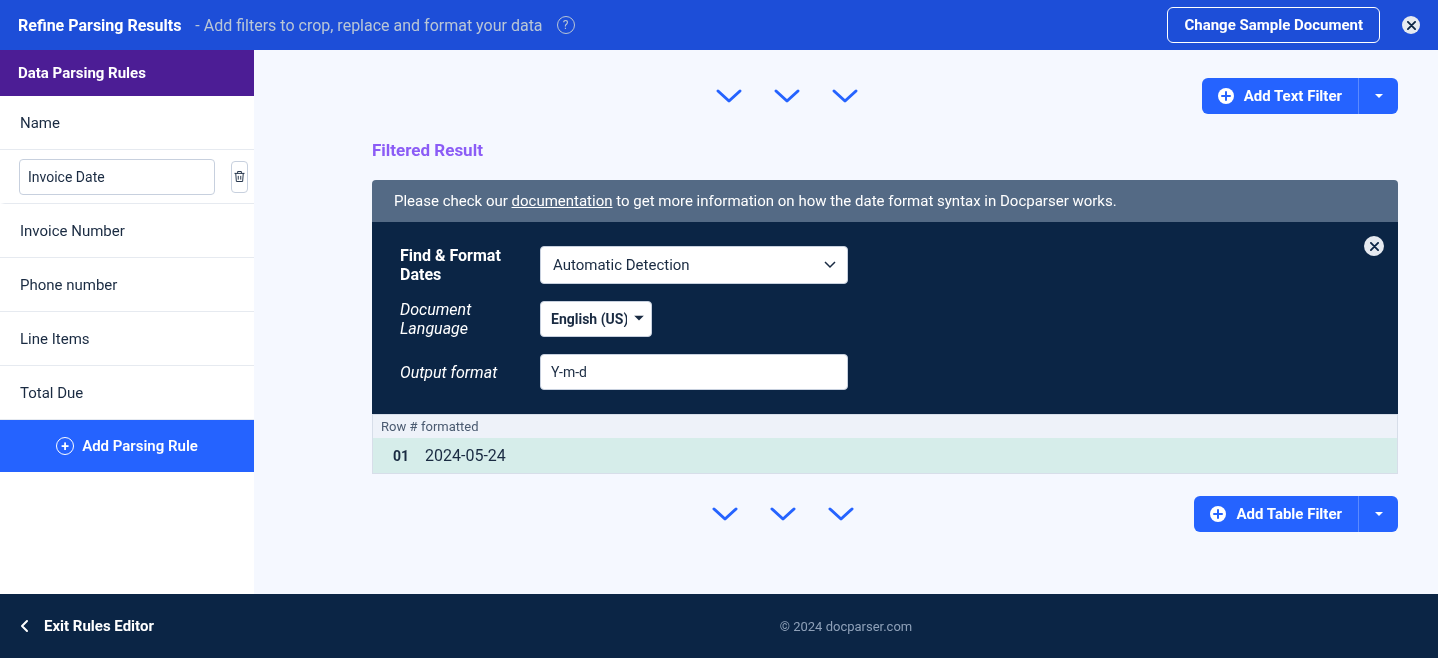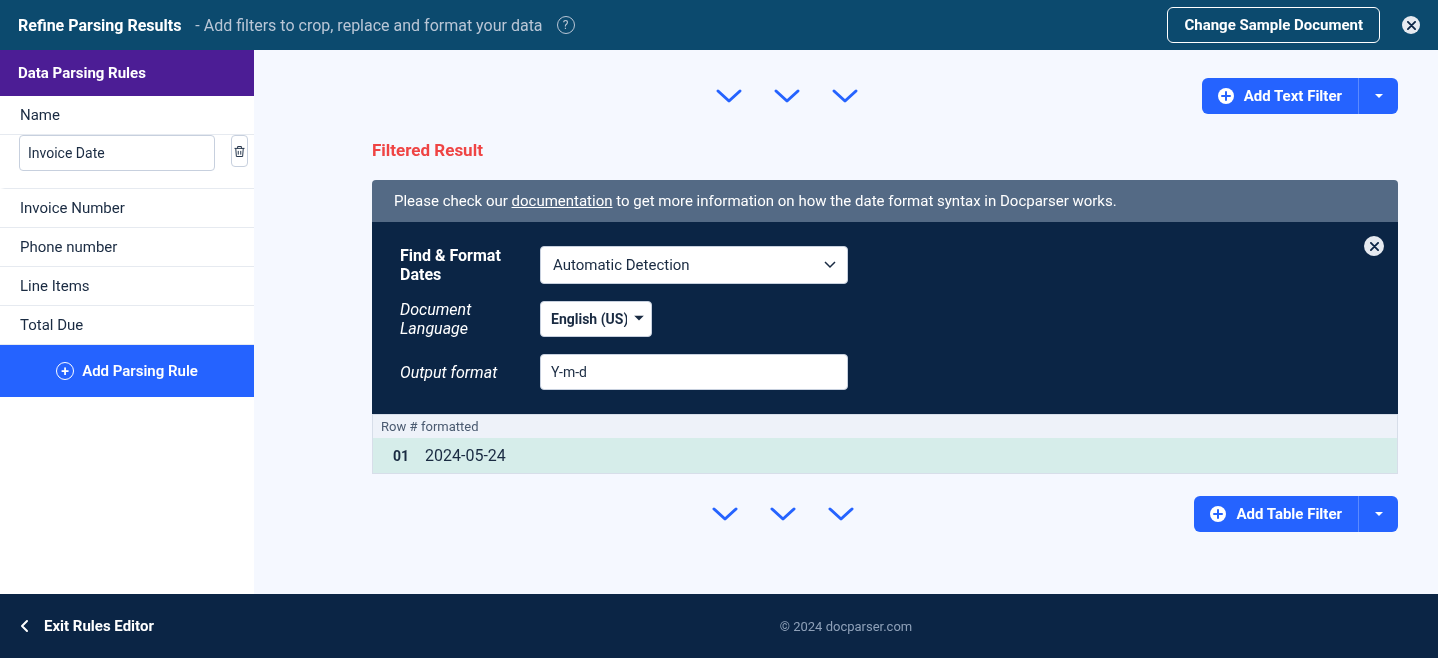--- a/index.html
+++ b/index.html
@@ -1,39 +1,39 @@
 <!DOCTYPE html>
 <html><head>
   <meta charset="utf-8">
   <style>
     * { margin: 0; padding: 0; box-sizing: border-box; font-family: -apple-system, BlinkMacSystemFont, "Segoe UI", Roboto, sans-serif; }
     html, body { width: 1438px; height: 658px; overflow: hidden; background: #f5f8ff; }
     .root { display: flex; flex-direction: column; height: 100%; }
 
     
-    .topbar { height: 50px; background: #0c4a6e; color: #fff; display: flex; align-items: center; padding: 0 18px; gap: 10px; }
+    .topbar { height: 50px; background: #1d4ed8; color: #fff; display: flex; align-items: center; padding: 0 18px; gap: 10px; }
     .topbar-title { font-size: 16px; font-weight: 700; }
     .topbar-sub { font-size: 16px; color: #b9c6d6; margin-left: 4px; font-weight: 400; }
     .help-icon { display: inline-flex; align-items: center; justify-content: center; width: 18px; height: 18px; border: 1.5px solid #b9c6d6; border-radius: 50%; font-size: 12px; color: #b9c6d6; margin-left: 4px; line-height: 1; }
     .topbar-spacer { flex: 1; }
     .change-doc-btn { background: transparent; border: 1.5px solid #fff; color: #fff; font-weight: 700; padding: 8px 16px; border-radius: 6px; font-size: 15px; cursor: pointer; }
     .close-circle { margin-left: 12px; width: 18px; height: 18px; background: #e6eaf0; border-radius: 50%; display: inline-flex; align-items: center; justify-content: center; cursor: pointer; }
     .close-circle svg { width: 9px; height: 9px; }
 
     
     .bodyrow { flex: 1; display: flex; min-height: 0; }
 
     
     .sidebar { width: 254px; background: #ffffff; display: flex; flex-direction: column; position: relative; }
     .sidebar-header { height: 46px; background: #4c1d95; color: #fff; display: flex; align-items: center; padding: 0 18px; font-weight: 700; font-size: 15px; }
     .collapse-handle { position: absolute; top: 50px; right: -16px; width: 16px; height: 44px; background: #0b2545; display: flex; align-items: center; justify-content: center; cursor: pointer; }
     .collapse-handle svg { width: 8px; height: 10px; fill: #e6eaf0; }
     .rules-list { display: flex; flex-direction: column; }
-    .rule-item { height: 39px; border-bottom: 1px solid #e6eaf0; display: flex; align-items: center; padding: 0 20px; font-size: 15px; color: #1a2b42; cursor: pointer; }
-    .rule-item-active { height: 54px; border-bottom: 1px solid #e6eaf0; display: flex; align-items: flex-start; padding: 0 14px; gap: 16px; background: #fff; border-left: 5px solid #fff; }
+    .rule-item { height: 54px; border-bottom: 1px solid #e6eaf0; display: flex; align-items: center; padding: 0 20px; font-size: 15px; color: #1a2b42; cursor: pointer; }
+    .rule-item-active { height: 54px; border-bottom: 1px solid #e6eaf0; display: flex; align-items: center; padding: 0 14px; gap: 16px; background: #fff; border-left: 5px solid #fff; }
     .rule-item-active input { flex: 1; height: 36px; border: 1px solid #c7d0de; border-radius: 4px; padding: 0 8px; font-size: 14px; color: #1a2b42; outline: none; }
     .iconbtn-outline { width: 32px; height: 32px; border: 1px solid #c7d0de; border-radius: 4px; display: inline-flex; align-items: center; justify-content: center; background: #fff; cursor: pointer; }
     .iconbtn-outline svg { width: 15px; height: 15px; stroke: #1a2b42; fill: none; stroke-width: 1.5; }
     .add-rule-btn { height: 52px; background: #2563ff; color: #fff; display: flex; align-items: center; justify-content: center; gap: 8px; font-weight: 600; font-size: 15px; cursor: pointer; }
     .add-rule-btn .plus-circle { width: 18px; height: 18px; border: 1.5px solid #fff; border-radius: 50%; display: inline-flex; align-items: center; justify-content: center; font-size: 14px; line-height: 1; }
 
     
     .main { flex: 1; background: #f5f8ff; overflow: auto; padding: 28px 40px 40px 118px; position: relative; }
     .main::-webkit-scrollbar { width: 12px; }
     .main::-webkit-scrollbar-thumb { background: #a9b1c1; border-radius: 6px; }
@@ -42,21 +42,21 @@
     .filter-row { display: flex; align-items: center; margin-bottom: 18px; }
     .chevrons { flex: 1; display: flex; justify-content: center; gap: 30px; }
     .chev { width: 28px; height: 18px; }
     .chev path { stroke: #2563ff; stroke-width: 3; fill: none; stroke-linecap: round; stroke-linejoin: round; }
     .split-btn { display: inline-flex; }
     .split-main { background: #2563ff; color: #fff; border: none; height: 36px; border-radius: 6px 0 0 6px; display: inline-flex; align-items: center; padding: 0 16px; gap: 10px; font-weight: 700; font-size: 15px; cursor: pointer; }
     .split-caret { background: #2563ff; color: #fff; border: none; height: 36px; width: 40px; border-radius: 0 6px 6px 0; display: inline-flex; align-items: center; justify-content: center; border-left: 1px solid rgba(255,255,255,0.25); cursor: pointer; }
     .plus-filled { width: 16px; height: 16px; background: #fff; border-radius: 50%; display: inline-flex; align-items: center; justify-content: center; }
     .plus-filled svg { width: 10px; height: 10px; }
 
-    .section-title { font-weight: 700; color: #ef4444; font-size: 17px; margin: 26px 0 20px 0; }
+    .section-title { font-weight: 700; color: #8b5cf6; font-size: 17px; margin: 26px 0 20px 0; }
 
     .result-block { border-radius: 4px; overflow: visible; position: relative; }
     .banner { background: #546a85; color: #fff; padding: 12px 22px; font-size: 15px; border-radius: 4px 4px 0 0; }
     .banner a { color: #fff; text-decoration: underline; }
     .config-panel { background: #0b2545; padding: 24px 28px; position: relative; }
     .panel-close { position: absolute; top: 14px; right: 14px; width: 20px; height: 20px; background: #e6eaf0; border-radius: 50%; display: inline-flex; align-items: center; justify-content: center; cursor: pointer; }
     .panel-close svg { width: 9px; height: 9px; }
     .cfg-row { display: flex; align-items: center; margin-bottom: 16px; gap: 2px; }
     .cfg-row:last-child { margin-bottom: 0; }
     .cfg-label { color: #fff; font-size: 16px; width: 138px; text-align: left; }

